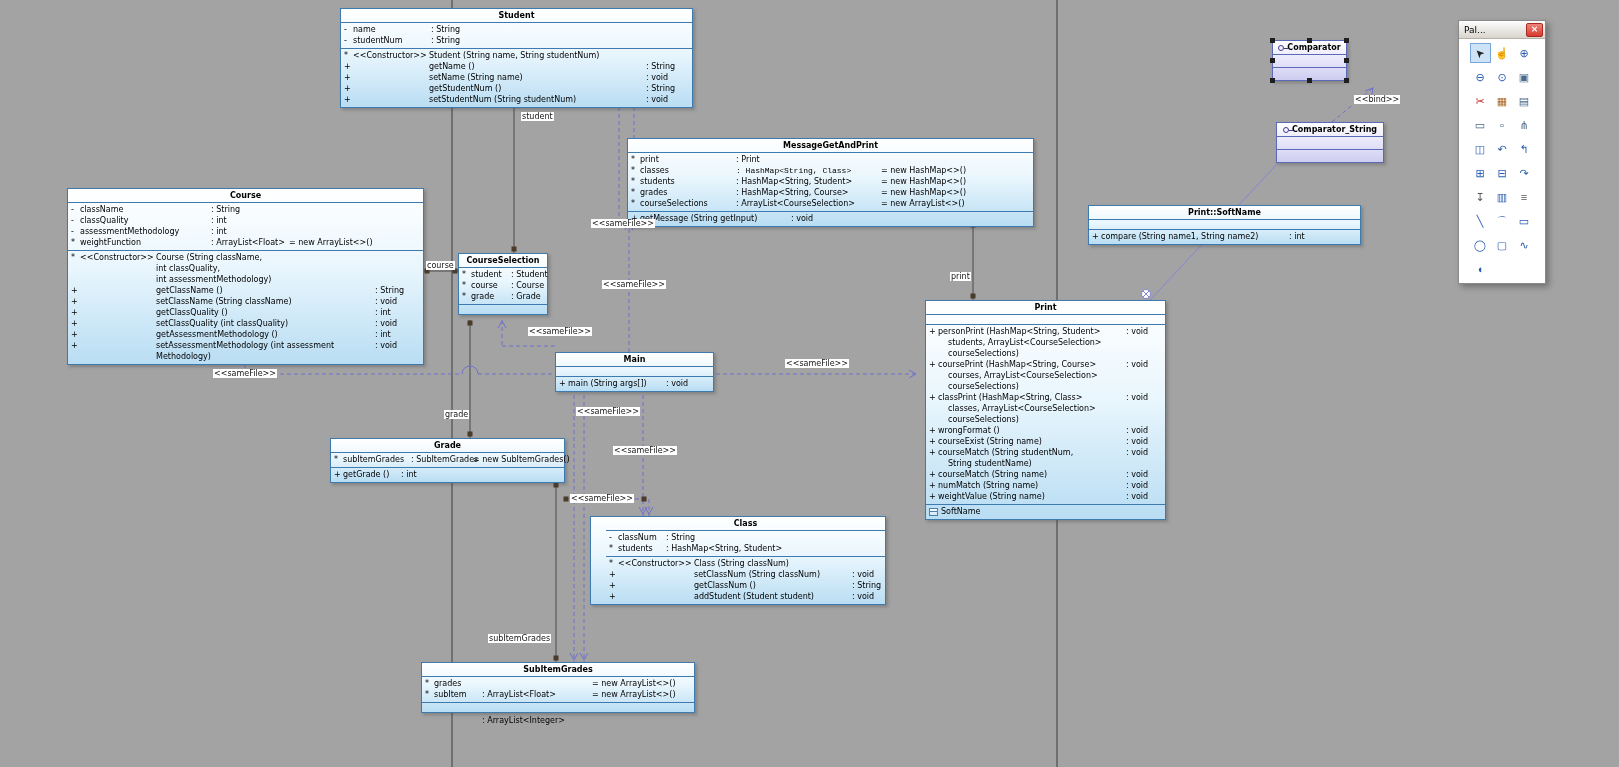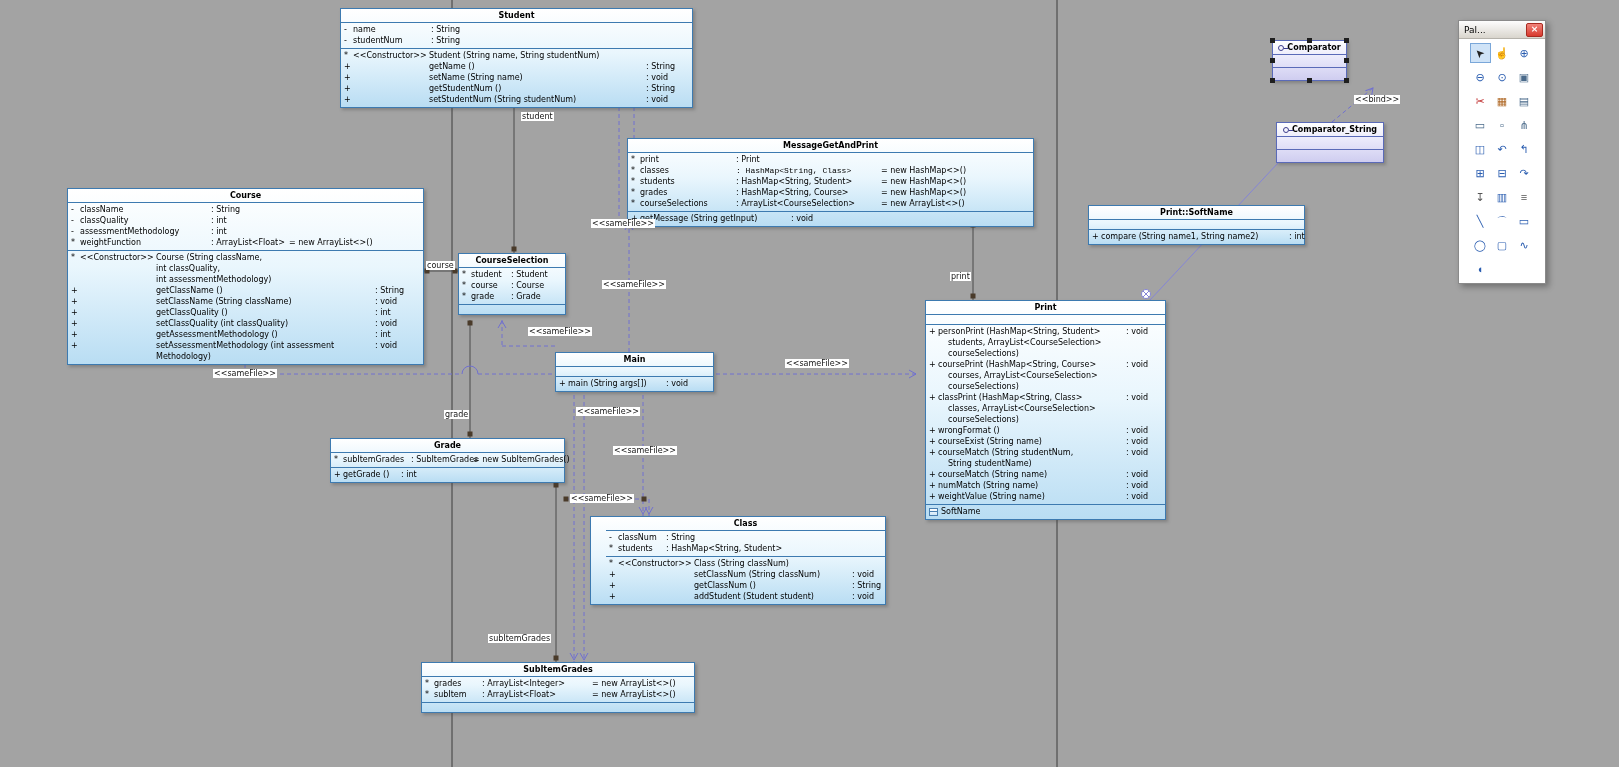--- a/index.html
+++ b/index.html
@@ -144,21 +144,21 @@
           <div class="mrow cont" style="padding-left: var(--cind);">int assessmentMethodology)</div>
           <div class="mrow"><span class="mv">+</span><span class="mn" style="margin-left: var(--ind);">getClassName ()</span><span class="mt" style="left: var(--mtab);">: String</span></div>
           <div class="mrow"><span class="mv">+</span><span class="mn" style="margin-left: var(--ind);">setClassName (String className)</span><span class="mt" style="left: var(--mtab);">: void</span></div>
           <div class="mrow"><span class="mv">+</span><span class="mn" style="margin-left: var(--ind);">getClassQuality ()</span><span class="mt" style="left: var(--mtab);">: int</span></div>
           <div class="mrow"><span class="mv">+</span><span class="mn" style="margin-left: var(--ind);">setClassQuality (int classQuality)</span><span class="mt" style="left: var(--mtab);">: void</span></div>
           <div class="mrow"><span class="mv">+</span><span class="mn" style="margin-left: var(--ind);">getAssessmentMethodology ()</span><span class="mt" style="left: var(--mtab);">: int</span></div>
           <div class="mrow"><span class="mv">+</span><span class="mn" style="margin-left: var(--ind);">setAssessmentMethodology (int assessment</span><span class="mt" style="left: var(--mtab);">: void</span></div>
           <div class="mrow cont" style="padding-left: var(--cind);">Methodology)</div>
         </div>
       </div>
-      <div class="cls" style="left: 458px; top: 253px; width: 108px; --atab: 52px;">
+      <div class="cls" style="left: 458px; top: 253px; width: 90px; --atab: 52px;">
         <div class="cls-title">
           <span>CourseSelection</span>
         </div>
         <div class="sec">
           <div class="mrow"><span class="mv">*</span><span class="mn">student</span><span class="mt" style="left: var(--atab);">: Student</span></div>
           <div class="mrow"><span class="mv">*</span><span class="mn">course</span><span class="mt" style="left: var(--atab);">: Course</span></div>
           <div class="mrow"><span class="mv">*</span><span class="mn">grade</span><span class="mt" style="left: var(--atab);">: Grade</span></div>
         </div>
         <div class="sec"></div>
       </div>
@@ -210,21 +210,21 @@
           <div class="mrow"><span class="mv">+</span><span class="mn" style="margin-left: var(--ind);">setClassNum (String classNum)</span><span class="mt" style="left: var(--mtab);">: void</span></div>
           <div class="mrow"><span class="mv">+</span><span class="mn" style="margin-left: var(--ind);">getClassNum ()</span><span class="mt" style="left: var(--mtab);">: String</span></div>
           <div class="mrow"><span class="mv">+</span><span class="mn" style="margin-left: var(--ind);">addStudent (Student student)</span><span class="mt" style="left: var(--mtab);">: void</span></div>
         </div>
       </div>
       <div class="cls" style="left: 421px; top: 662px; width: 274px; --atab: 60px; --itab: 170px;">
         <div class="cls-title">
           <span>SubItemGrades</span>
         </div>
         <div class="sec">
-          <div class="mrow"><span class="mv">*</span><span class="mn">grades</span><span class="mt" style="left: var(--atab);">: ArrayList&lt;Integer&gt;</span><span class="mi" style="left: var(--itab);">= new ArrayList&lt;&gt;()</span></div>
+          <div class="mrow"><span class="mv">*</span><span class="mn">grades</span><span class="mt" style="left: var(--atab); margin-top: 37px;">: ArrayList&lt;Integer&gt;</span><span class="mi" style="left: var(--itab);">= new ArrayList&lt;&gt;()</span></div>
           <div class="mrow"><span class="mv">*</span><span class="mn">subItem</span><span class="mt" style="left: var(--atab);">: ArrayList&lt;Float&gt;</span><span class="mi" style="left: var(--itab);">= new ArrayList&lt;&gt;()</span></div>
         </div>
         <div class="sec"></div>
       </div>
       <div class="cls" style="left: 925px; top: 300px; width: 241px; --mtab: 200px; --cind: 22px;">
         <div class="cls-title">
           <span>Print</span>
         </div>
         <div class="sec"></div>
         <div class="sec">
@@ -242,21 +242,21 @@
           <div class="mrow"><span class="mv">+</span><span class="mn">courseMatch (String studentNum,</span><span class="mt" style="left: var(--mtab);">: void</span></div>
           <div class="mrow cont" style="padding-left: var(--cind);">String studentName)</div>
           <div class="mrow"><span class="mv">+</span><span class="mn">courseMatch (String name)</span><span class="mt" style="left: var(--mtab);">: void</span></div>
           <div class="mrow"><span class="mv">+</span><span class="mn">numMatch (String name)</span><span class="mt" style="left: var(--mtab);">: void</span></div>
           <div class="mrow"><span class="mv">+</span><span class="mn">weightValue (String name)</span><span class="mt" style="left: var(--mtab);">: void</span></div>
         </div>
         <div class="sec">
           <div class="mrow"><span class="cicon"></span><span>SoftName</span></div>
         </div>
       </div>
-      <div class="cls" style="left: 1088px; top: 205px; width: 217px; --mtab: 200px;">
+      <div class="cls" style="left: 1088px; top: 205px; width: 273px; --mtab: 200px;">
         <div class="cls-title">
           <span>Print::SoftName</span>
         </div>
         <div class="sec"></div>
         <div class="sec">
           <div class="mrow"><span class="mv">+</span><span class="mn">compare (String name1, String name2)</span><span class="mt" style="left: var(--mtab);">: int</span></div>
         </div>
       </div>
       <div class="cls iface" style="left: 1272px; top: 40px; width: 75px;">
         <div class="cls-title">

